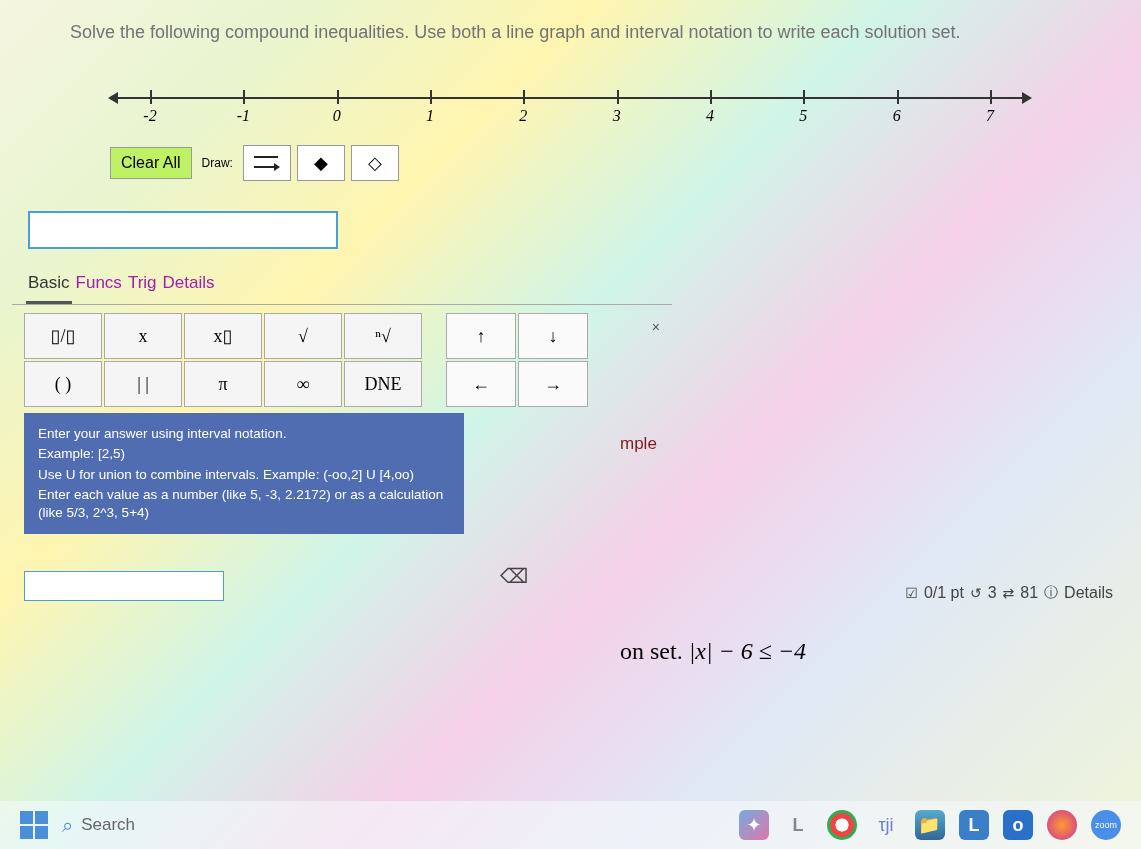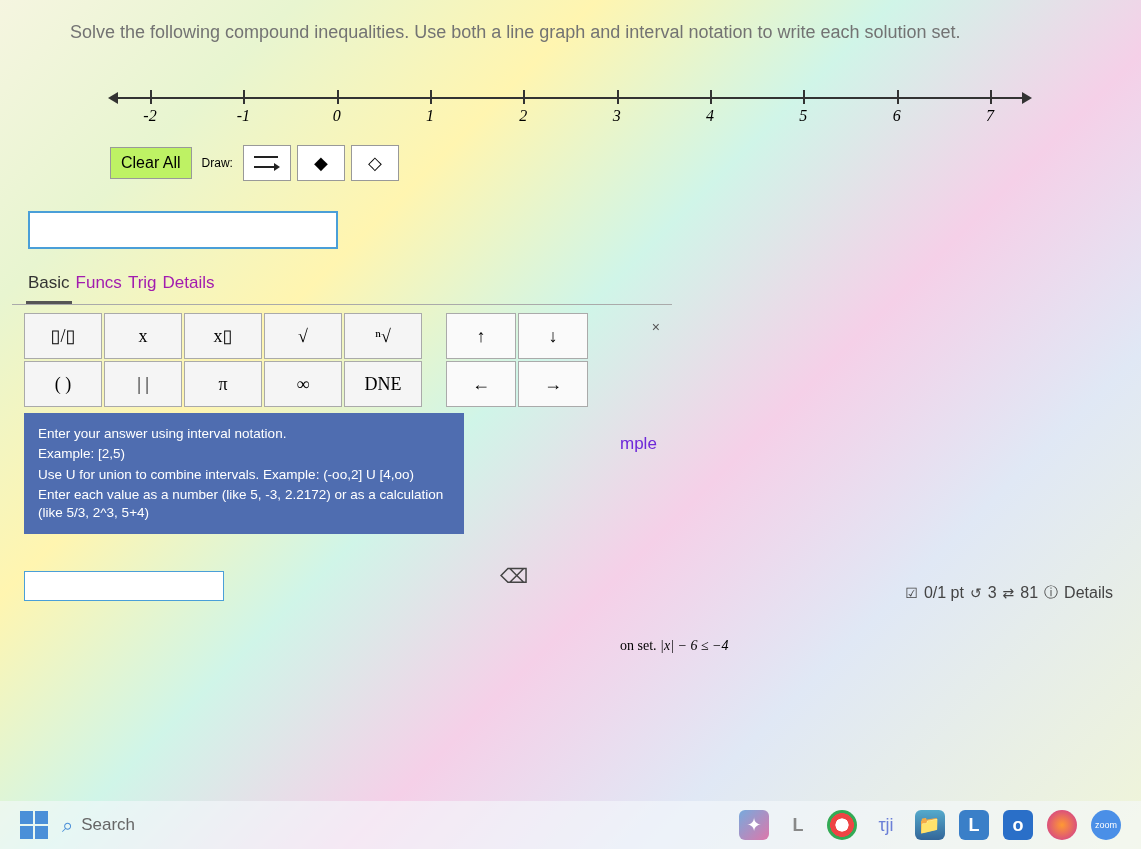--- a/index.html
+++ b/index.html
@@ -31,24 +31,24 @@
   .tab { padding: 4px 2px 8px 2px; cursor: pointer; color: #a21caf; }
   .tab.act { border-bottom: 3px solid #555; color: #333; }
   .close-btn { position: absolute; right: 8px; top: 54px; font-size: 14px; color: #555; cursor: pointer; padding: 4px; }
   .keypad { display: grid; grid-template-columns: repeat(5, 78px) 20px repeat(2, 70px); gap: 2px; padding: 8px 12px 4px 12px; }
   .key { height: 46px; border: 1px solid #aaa; background: #f5f5f5; display: flex; align-items: center; justify-content: center; font-size: 18px; cursor: pointer; font-family: 'Times New Roman', serif; }
   .key.nav { background: #fafafa; }
   .spacer { background: none; border: none; }
   .help-box { position: absolute; margin-top: 2px; margin-left: -46px; width: 440px; background: #4f6db0; color: #fff; font-size: 13.5px; padding: 10px 14px; line-height: 1.35; }
   .help-box p { margin: 2px 0; }
   .ans-sub { position: absolute; margin-top: 160px; margin-left: -46px; width: 200px; height: 30px; border: 1px solid #4a9fd8; background: #fff; }
-  .right-info { position: absolute; top: 434px; left: 620px; font-size: 17px; color: #6d28d9; }
+  .right-info { position: absolute; top: 434px; left: 620px; font-size: 17px; color: #7f1d1d; }
   .rt-pts { position: absolute; top: 584px; right: 28px; font-size: 16px; color: #444; display: flex; align-items: center; gap: 6px; }
   .rt-pts .ico { font-size: 14px; }
-  .rt-prob { position: absolute; top: 638px; left: 620px; font-family: 'Times New Roman', serif; font-size: 14px; }
+  .rt-prob { position: absolute; top: 638px; left: 620px; font-family: 'Times New Roman', serif; font-size: 24px; }
   .backspace { position: absolute; top: 564px; left: 500px; font-size: 20px; color: #444; }
   .taskbar { position: absolute; bottom: 0; left: 0; right: 0; height: 48px; background: rgba(245,248,252,0.6); display: flex; align-items: center; padding: 0 20px; gap: 14px; }
   .win-start { width: 28px; height: 28px; display: grid; grid-template-columns: 1fr 1fr; gap: 2px; }
   .win-start div { background: #4a8fd8; }
   .search-box { display: flex; align-items: center; gap: 8px; font-size: 17px; color: #666; width: 260px; }
   .tb-ico { width: 30px; height: 30px; border-radius: 6px; display: flex; align-items: center; justify-content: center; font-size: 18px; }
   .tb-spacer { flex: 1; }
 </style>
 </head>
 <body>

